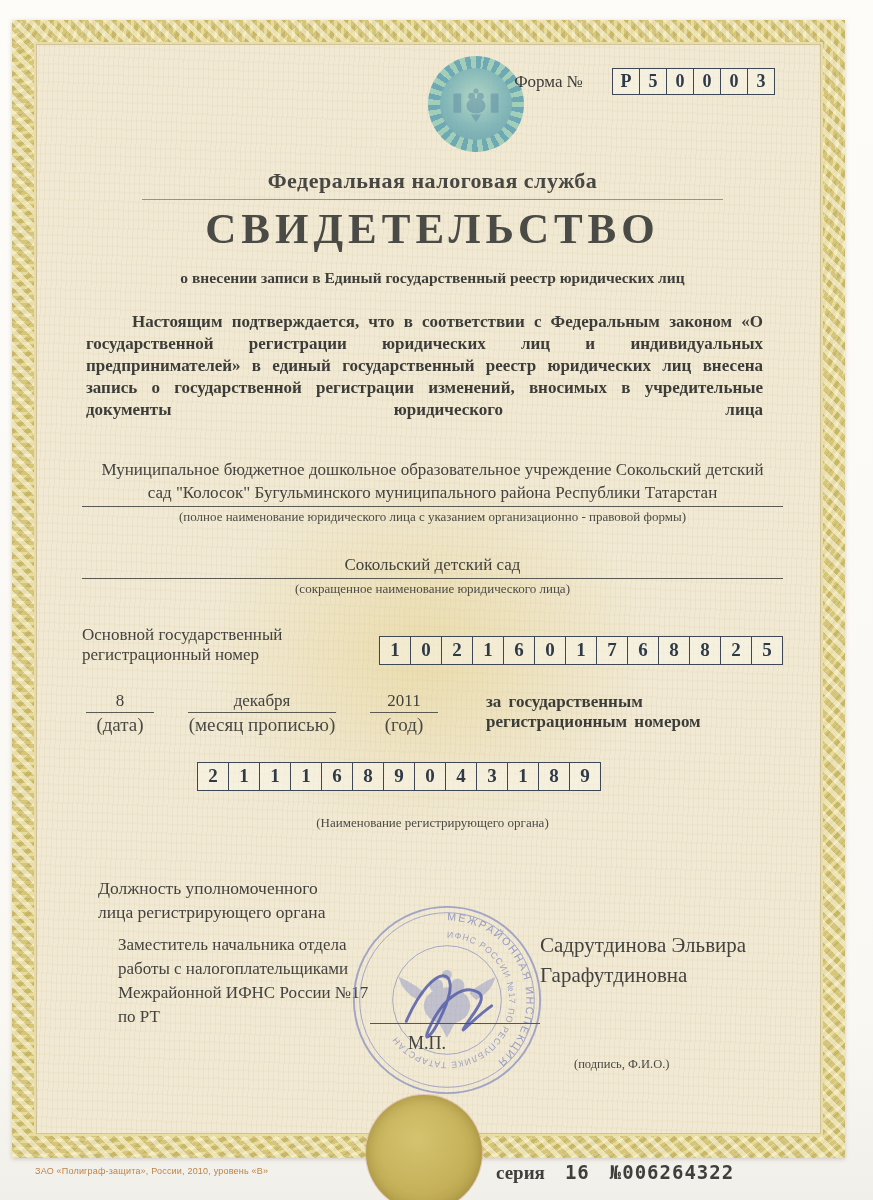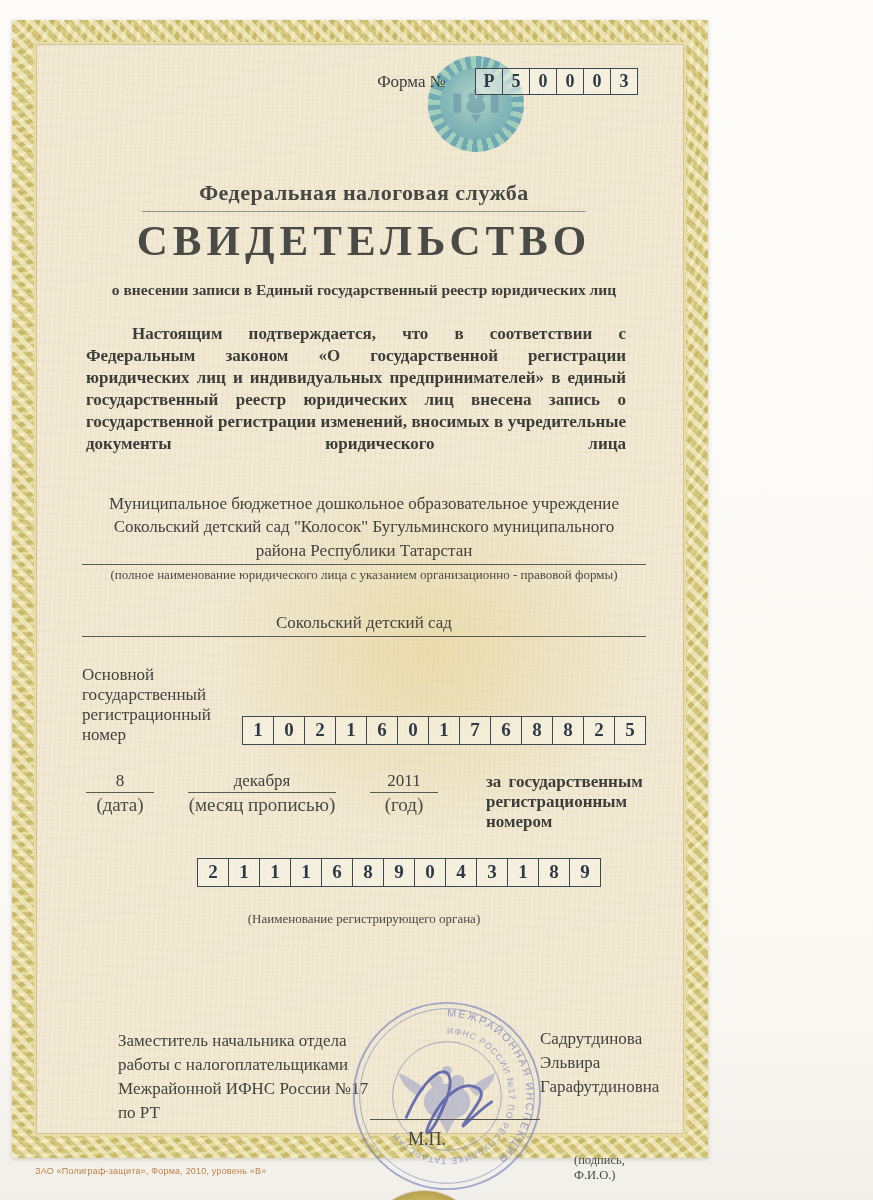--- a/index.html
+++ b/index.html
@@ -7,21 +7,21 @@
     width:873px;height:1200px;
     background:#fcfbf8;
     font-family:"Liberation Serif", serif;
     color:#3b3b38;
     overflow:hidden;
     position:relative;
   }
   .scan{position:absolute;inset:0;background:linear-gradient(180deg,#fdfcf9 0%,#faf8f3 85%,#f1efe9 100%);}
   
   .certificate{
-    position:absolute;left:12px;top:20px;width:696px;height:1138px;
+    position:absolute;left:12px;top:20px;width:833px;height:1138px;
     box-sizing:border-box;
     background-color:#ddcf87;
     background-image:
       repeating-linear-gradient(45deg, rgba(255,252,230,0.55) 0 5px, rgba(255,252,230,0) 5px 11px),
       repeating-linear-gradient(-45deg, rgba(170,148,60,0.30) 0 5px, rgba(170,148,60,0) 5px 11px),
       repeating-radial-gradient(circle at 0 0, rgba(240,230,180,0.5) 0 3px, rgba(190,170,90,0.25) 3px 7px);
     padding:22px;
     box-shadow:0 1px 4px rgba(90,80,50,0.25);
   }
   .cert-inner{
@@ -55,21 +55,21 @@
   .form-label{font-size:17px;}
   .cells{display:flex;}
   .cell{
     width:26px;height:25px;border:1px solid #3d4756;margin-left:-1px;
     display:flex;align-items:center;justify-content:center;
     font-size:18px;font-weight:bold;color:#2f3a49;
     background:rgba(250,246,233,0.55);
   }
   .cell.big{width:30px;height:27px;font-size:19px;}
 
-  .agency{ text-align:center;font-size:22px;font-weight:bold;letter-spacing:0.5px;margin-top:20px;color:#474743;}
+  .agency{ text-align:center;font-size:22px;font-weight:bold;letter-spacing:0.5px;margin-top:8px;color:#474743;}
   .agency-rule{border:none;border-top:1px solid #94948a;margin:5px 60px 0 60px;}
   .doc-title{ text-align:center;font-size:43px;font-weight:bold;letter-spacing:5px;margin:4px 0 0 0;color:#4a4a46;}
   .doc-subtitle{text-align:center;font-size:15.5px;font-weight:bold;margin-top:16px;color:#3e3e3a;}
 
   .paragraph{
     margin:24px 20px 0 4px;font-size:17px;font-weight:bold;line-height:1.3;
     text-align:justify;text-indent:46px;color:#3c3c38;
   }
   .paragraph::after{content:"";display:inline-block;width:100%;}
 
@@ -94,21 +94,21 @@
   .date-caption{font-size:19px;margin-top:1px;color:#4a4a44;}
   .grn-label{font-weight:bold;font-size:17px;margin-left:14px;margin-top:1px;color:#3c3c38;word-spacing:3px;}
 
   .grn-row{margin-top:26px;padding-left:116px;display:flex;}
 
   
   .sign-section{position:relative;height:352px;margin-top:46px;}
   .multiline{white-space:pre-line;}
   .position-label{position:absolute;left:16px;top:0;font-size:17.5px;line-height:1.35;color:#42423e;}
   .position-value{position:absolute;left:36px;top:56px;font-size:17px;line-height:1.42;color:#42423e;}
-  .official-name{position:absolute;left:458px;top:54px;font-size:17px;line-height:1.42;color:#42423e;}
+  .official-name{position:absolute;left:458px;top:54px;font-size:21px;line-height:1.42;color:#42423e;}
   .stamp{position:absolute;left:268px;top:26px;width:194px;height:194px;opacity:0.9;}
   .signature-line{position:absolute;left:288px;top:146px;width:170px;border-top:1px solid #55564a;}
   .mp-label{position:absolute;left:326px;top:156px;font-size:18px;color:#44443f;text-align:right;}
   .signature-caption{position:absolute;left:492px;top:180px;font-size:12.5px;color:#4a4a44;}
   .gold-seal{
     position:absolute;left:284px;top:218px;width:116px;height:116px;border-radius:50%;
     background:radial-gradient(circle at 44% 38%, #d6c370 0%, #c5b159 55%, #b29d47 100%);
     box-shadow:0 0 0 1px rgba(216,156,156,0.45), inset 0 0 14px rgba(120,100,30,0.45);
   }
   .series-line{position:absolute;left:414px;top:284px;display:flex;align-items:baseline;gap:20px;}
@@ -165,20 +165,21 @@
 
         <p class="paragraph">Настоящим подтверждается, что в соответствии с Федеральным законом «О государственной регистрации юридических лиц и индивидуальных предпринимателей» в единый государственный реестр юридических лиц внесена запись о государственной регистрации изменений, вносимых в учредительные документы юридического лица</p>
 
         <div class="field full">
           <div class="field-value">Муниципальное бюджетное дошкольное образовательное учреждение Сокольский детский сад "Колосок" Бугульминского муниципального района Республики Татарстан</div>
           <div class="field-caption">(полное наименование юридического лица с указанием организационно - правовой формы)</div>
         </div>
 
         <div class="field short">
           <div class="field-value">Сокольский детский сад</div>
+          <div class="field-caption">(сокращенное наименование юридического лица)</div>
         </div>
 
         <div class="ogrn-row">
           <span class="ogrn-label">Основной государственный регистрационный номер</span>
           <span class="cells">
             <span class="cell big">1</span>
             <span class="cell big">0</span>
             <span class="cell big">2</span>
             <span class="cell big">1</span>
             <span class="cell big">6</span>
@@ -225,20 +226,22 @@
             <span class="cell big">8</span>
             <span class="cell big">9</span>
           </span>
         </div>
 
         <div class="field authority">
           <div class="field-caption">(Наименование регистрирующего органа)</div>
         </div>
 
         <div class="sign-section">
+          <div class="position-label multiline">Должность уполномоченного
+лица регистрирующего органа</div>
           <div class="position-value multiline">Заместитель начальника отдела
 работы с налогоплательщиками
 Межрайонной ИФНС России №17
 по РТ</div>
           <div class="official-name multiline">Садрутдинова Эльвира
 Гарафутдиновна</div>
 
           <svg class="stamp" viewBox="0 0 200 200">
             <g fill="none" stroke="#7d86c0" opacity="0.75">
               <circle cx="100" cy="100" r="96" stroke-width="2"></circle>
@@ -277,14 +280,14 @@
             <span class="series-label">серия</span>
             <span class="series-value">16</span>
             <span class="series-number">№006264322</span>
           </div>
         </div>
 
       </div>
     </div>
   </div>
 
-  <div class="printer-credit">ЗАО «Полиграф-защита», Форма, 2010, уровень «В»</div>
+  <div class="printer-credit">ЗАО «Полиграф-защита», России, 2010, уровень «В»</div>
 </div>
 
 </body></html>

